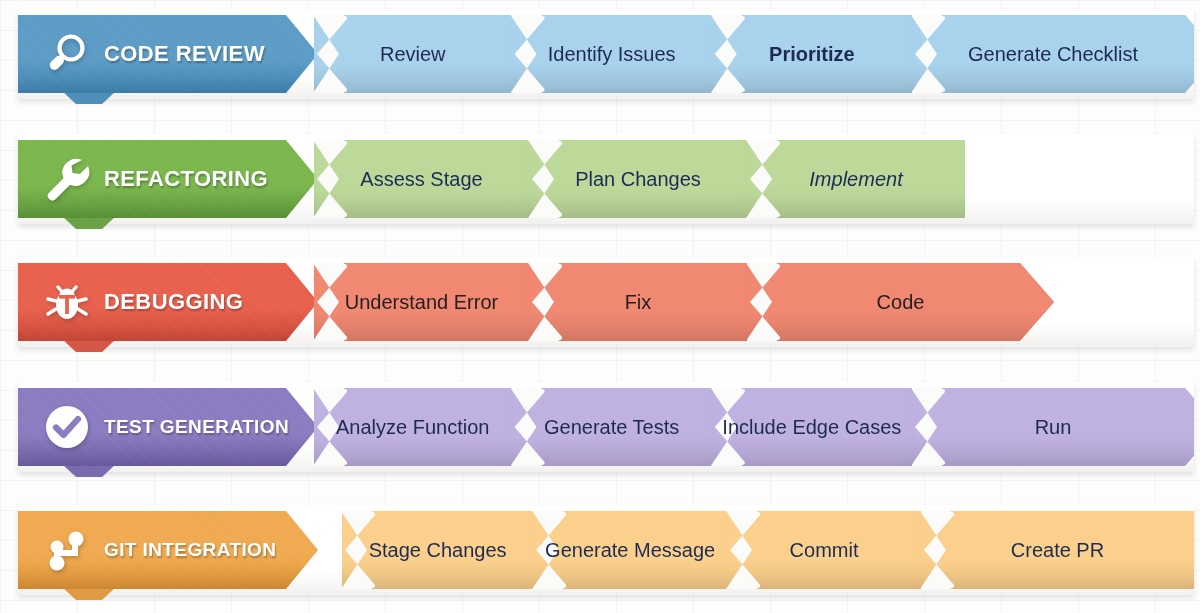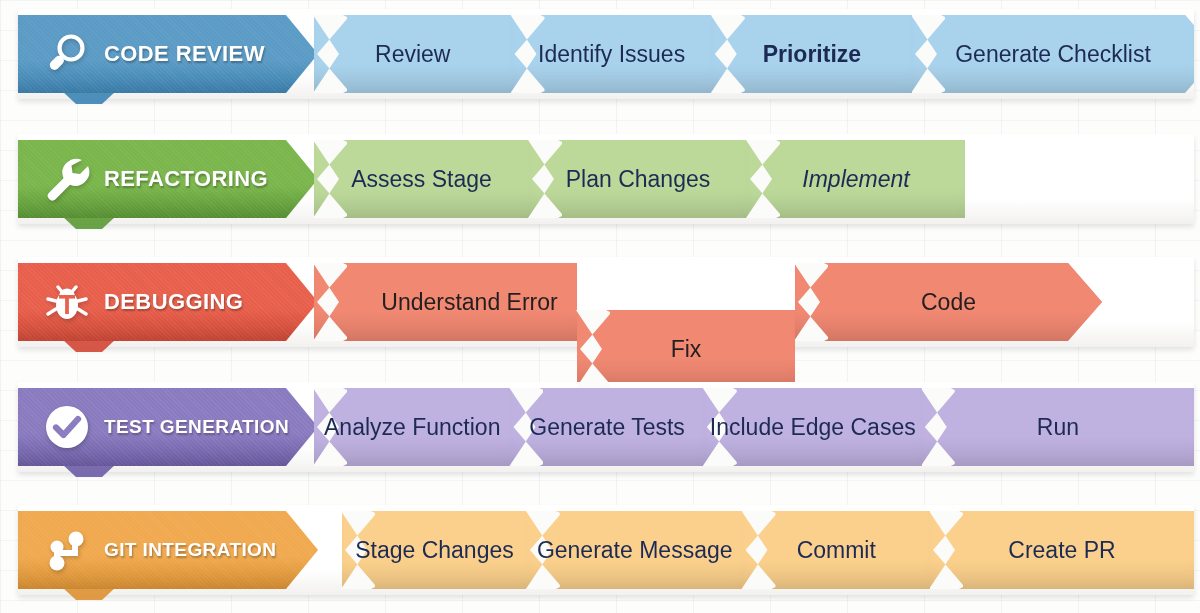--- a/index.html
+++ b/index.html
@@ -126,21 +126,21 @@
   }
   .step {
     position: relative;
     height: 78px;
     display: flex;
     align-items: center;
     justify-content: center;
     box-shadow: inset 0 -20px 24px -20px rgba(0,0,0,0.13);
   }
   .step-text {
-    font-size: 23px;
+    font-size: 20px;
     color: #1d2b54;
     white-space: nowrap;
     position: relative;
     z-index: 3;
     padding: 0 10px;
   }
   .step.dark .step-text { color: #231f20; }
 
   
   .notch {
@@ -239,25 +239,25 @@
               </g>
               <ellipse cx="24" cy="27" rx="11" ry="14" fill="white"></ellipse>
               <ellipse cx="24" cy="16.5" rx="7.5" ry="6" fill="white"></ellipse>
               <rect x="22.1" y="17" width="3.8" height="19" fill="#e8604c"></rect>
               <rect x="16" y="17" width="16" height="3.6" fill="#e8604c"></rect>
             </svg>
           </span>
           <span class="head-label">DEBUGGING</span>
         </div>
         <div class="steps">
-          <div class="step dark" style="width: 215px; background: linear-gradient(rgb(240, 136, 114) 0%, rgb(240, 136, 114) 62%, rgba(0, 0, 0, 0.07) 100%), rgb(240, 136, 114); padding-left: 48px;">
+          <div class="step dark" style="width: 215px; background: linear-gradient(rgb(240, 136, 114) 0%, rgb(240, 136, 114) 62%, rgba(0, 0, 0, 0.07) 100%), rgb(240, 136, 114);">
             <div class="notch"></div>
             <span class="step-text">Understand Error</span>
           </div>
-          <div class="step dark" style="width: 218px; background: linear-gradient(rgb(240, 136, 114) 0%, rgb(240, 136, 114) 62%, rgba(0, 0, 0, 0.07) 100%), rgb(240, 136, 114); margin-top: 47px;">
+          <div class="step dark" style="width: 218px; background: linear-gradient(rgb(240, 136, 114) 0%, rgb(240, 136, 114) 62%, rgba(0, 0, 0, 0.07) 100%), rgb(240, 136, 114);">
             <div class="notch"></div>
             <span class="step-text">Fix</span>
           </div>
           <div class="step dark" style="width: 307px; background: linear-gradient(rgb(240, 136, 114) 0%, rgb(240, 136, 114) 62%, rgba(0, 0, 0, 0.07) 100%), rgb(240, 136, 114); clip-path: polygon(0px 0px, 273px 0px, 307px 39px, 273px 78px, 0px 78px);">
             <div class="notch"></div>
             <span class="step-text">Code</span>
           </div>
         </div>
       </div>
     </div>

